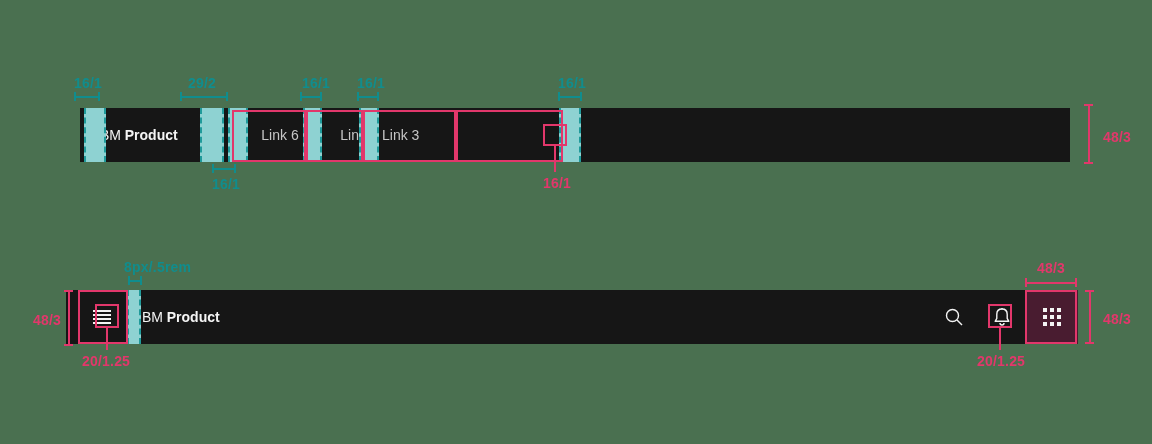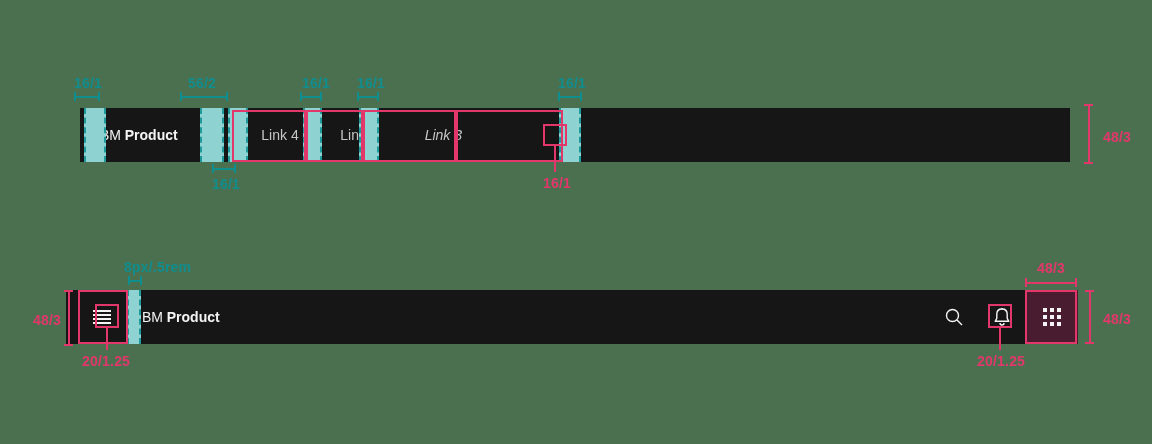--- a/index.html
+++ b/index.html
@@ -200,21 +200,21 @@
 </head>
 <body>
 
 <div class="stage">
 
   <div class="ann-label teal" style="left:74px; top:76px;">16/1</div>
   <div class="mbar-h teal" style="left:74px; top:92px; width:26px;">
       <i></i>
     </div>
 
-  <div class="ann-label teal" style="left:188px; top:76px;">56/2</div>
+  <div class="ann-label teal" style="left:188px; top:76px;">29/2</div>
   <div class="mbar-h teal" style="left:180px; top:92px; width:48px;">
       <i></i>
     </div>
 
   <div class="ann-label teal" style="left:302px; top:76px;">16/1</div>
   <div class="mbar-h teal" style="left:300px; top:92px; width:22px;">
       <i></i>
     </div>
 
   <div class="ann-label teal" style="left:357px; top:76px;">16/1</div>
@@ -233,26 +233,26 @@
   <div class="ann-label teal" style="left:212px; top:177px;">16/1</div>
 
   <div class="navbar" style="left:80px; top:108px; width:990px; height:54px;">
 
     <div class="brand" style="left:16px; top:20px;">
       <span>IBM</span>
       <span class="b-strong">Product</span>
     </div>
 
     <div class="navlink" style="left:155px; width:90px; justify-content:center;">
-      <span>Link 4</span>
+      <span>Link 6</span>
     </div>
     <div class="navlink" style="left:245px; width:68px; justify-content:center;">
       <span>Link 2</span>
     </div>
-    <div class="navlink" style="left:302px; width:80px; justify-content:flex-end;font-style:italic;">
+    <div class="navlink" style="left:302px; width:80px; justify-content:flex-start;">
       <span>Link 3</span>
     </div>
 
   </div>
 
   <div class="swatch" style="left:84px;  top:108px; width:22px; height:54px;"></div>
   <div class="swatch" style="left:200px; top:108px; width:24px; height:54px;"></div>
   <div class="swatch" style="left:228px; top:108px; width:20px; height:54px;"></div>
   <div class="swatch" style="left:303px; top:108px; width:19px; height:54px;"></div>
   <div class="swatch" style="left:359px; top:108px; width:20px; height:54px;"></div>

